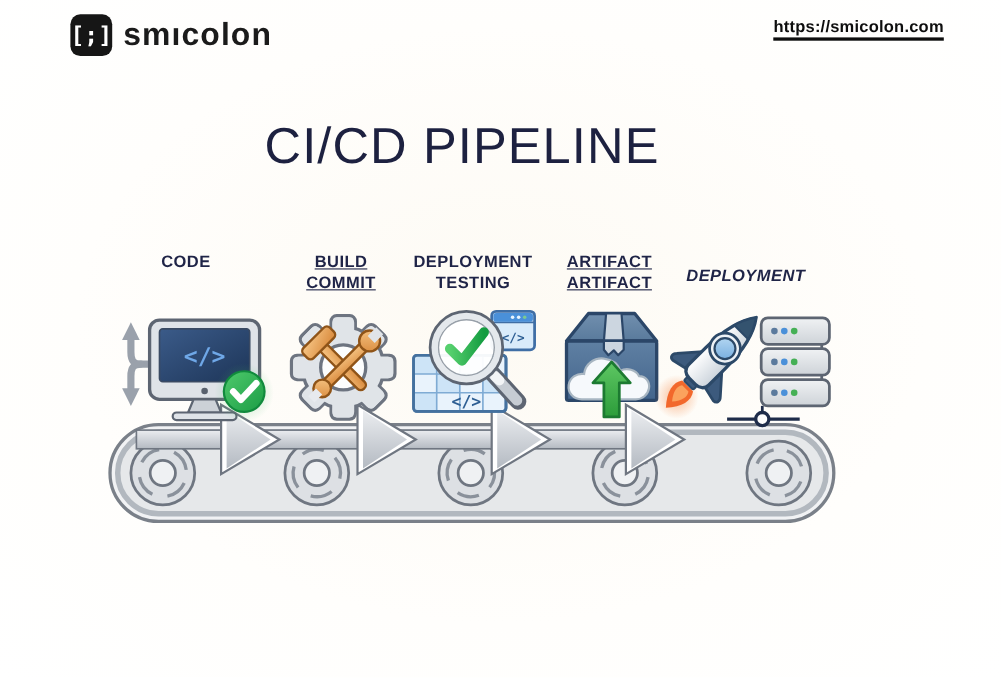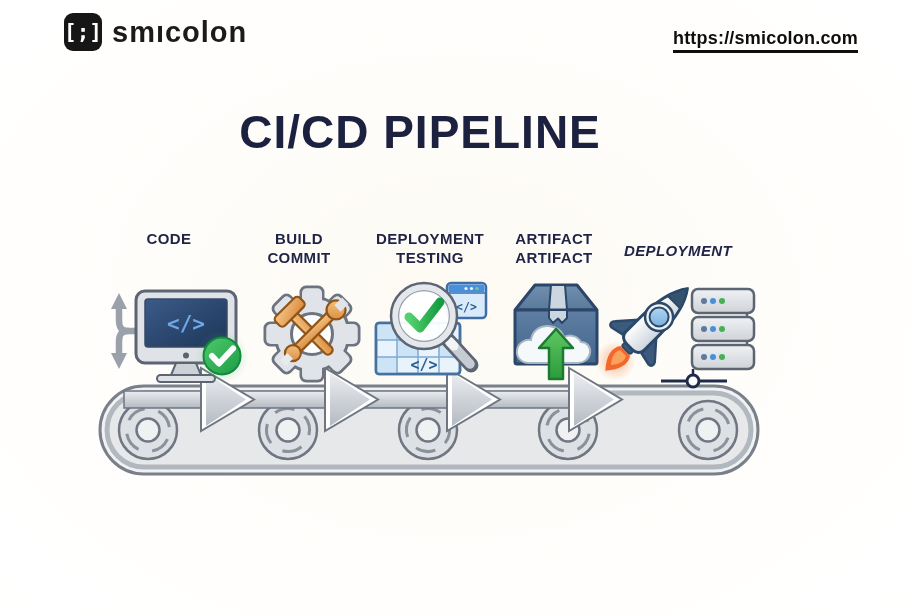--- a/index.html
+++ b/index.html
@@ -13,28 +13,28 @@
     position:absolute;left:64px;top:13px;width:38px;height:38px;
     background:#161616;border-radius:9px;color:#ffffff;
     display:flex;align-items:center;justify-content:center;
     font-family:"DejaVu Sans Mono", monospace;font-size:21px;font-weight:bold;
   }
   .brand{
     position:absolute;left:112px;top:16px;font-size:29px;font-weight:700;
     color:#1b1b1b;letter-spacing:1px;
   }
   .url{
-    position:absolute;right:52px;top:28px;font-size:18px;font-weight:700;
+    position:absolute;right:52px;top:16px;font-size:15px;font-weight:700;
     color:#0e0e0e;text-decoration:none;border-bottom:3px solid #0e0e0e;padding-bottom:1px;
     letter-spacing:0.2px;
   }
   
   .title{
     position:absolute;left:0;top:105px;width:840px;margin:0;text-align:center;
-    font-size:46px;font-weight:700;color:#1d2140;letter-spacing:1px;
+    font-size:46px;font-weight:400;color:#1d2140;letter-spacing:1px;
   }
   
   .stage-label{
     position:absolute;top:229px;width:150px;text-align:center;
     font-size:15px;font-weight:800;color:#1f2447;line-height:1.28;letter-spacing:0.4px;
   }
   .stage-label.single{top:241px;}
   .lbl1,.lbl2{display:block;}
   .diagram-svg{position:absolute;left:0;top:0;width:910px;height:616px;}
 </style>
@@ -47,29 +47,29 @@
     <span>[;]</span>
   </div>
   <div class="brand">smıcolon</div>
   <a class="url" href="#">https://smicolon.com</a>
 
   <h1 class="title">CI/CD PIPELINE</h1>
 
   <div class="stage-label" style="left:94px;">
     <span class="lbl1">CODE</span>
   </div>
-  <div class="stage-label" style="left:224px;">
+  <div class="stage-label" style="left:235px;text-decoration:underline;">
     <span class="lbl1">BUILD</span>
     <span class="lbl2">COMMIT</span>
   </div>
   <div class="stage-label" style="left:355px;">
     <span class="lbl1">DEPLOYMENT</span>
     <span class="lbl2">TESTING</span>
   </div>
-  <div class="stage-label" style="left:479px;">
+  <div class="stage-label" style="left:479px;text-decoration:underline;">
     <span class="lbl1">ARTIFACT</span>
     <span class="lbl2">ARTIFACT</span>
   </div>
   <div class="stage-label single" style="left:603px;font-style:italic;">
     <span class="lbl1">DEPLOYMENT</span>
     <span class="lbl2"></span>
   </div>
 
   <svg class="diagram-svg" viewBox="0 0 910 616">
     <defs>

